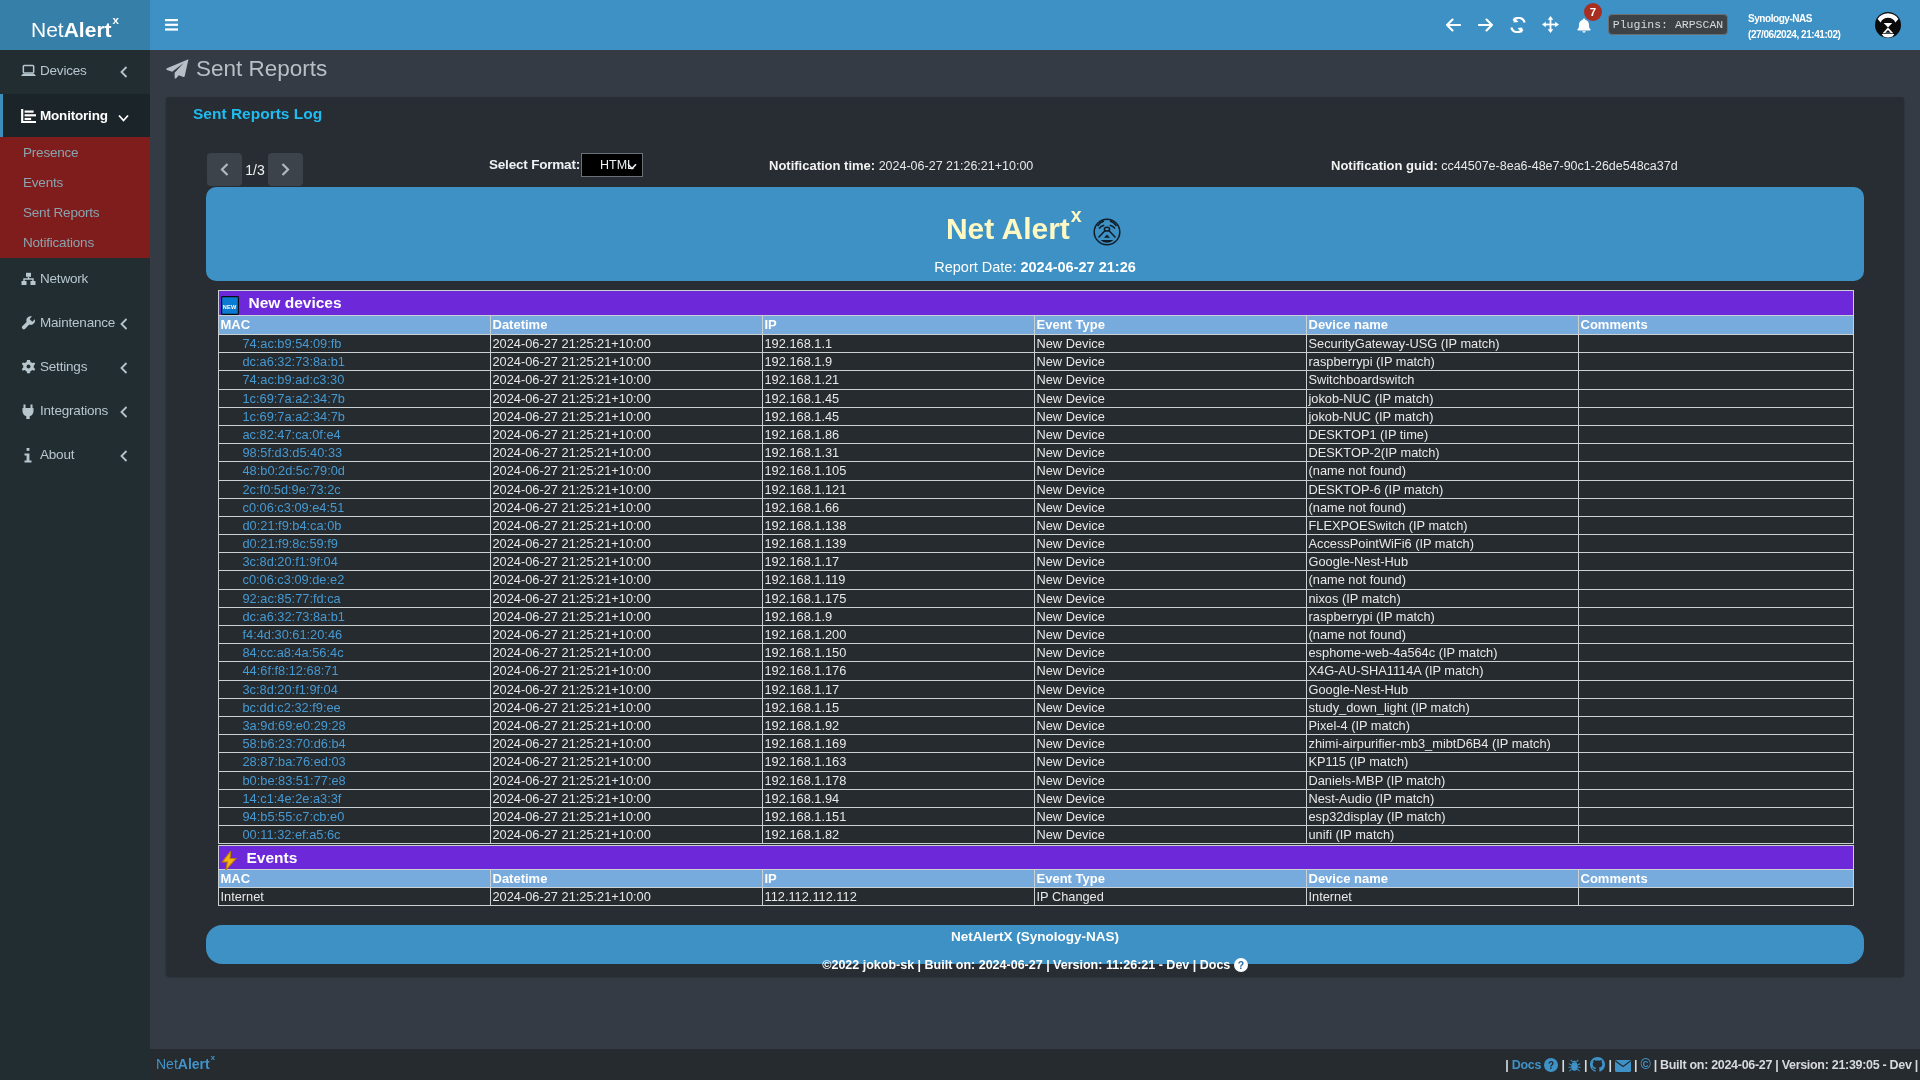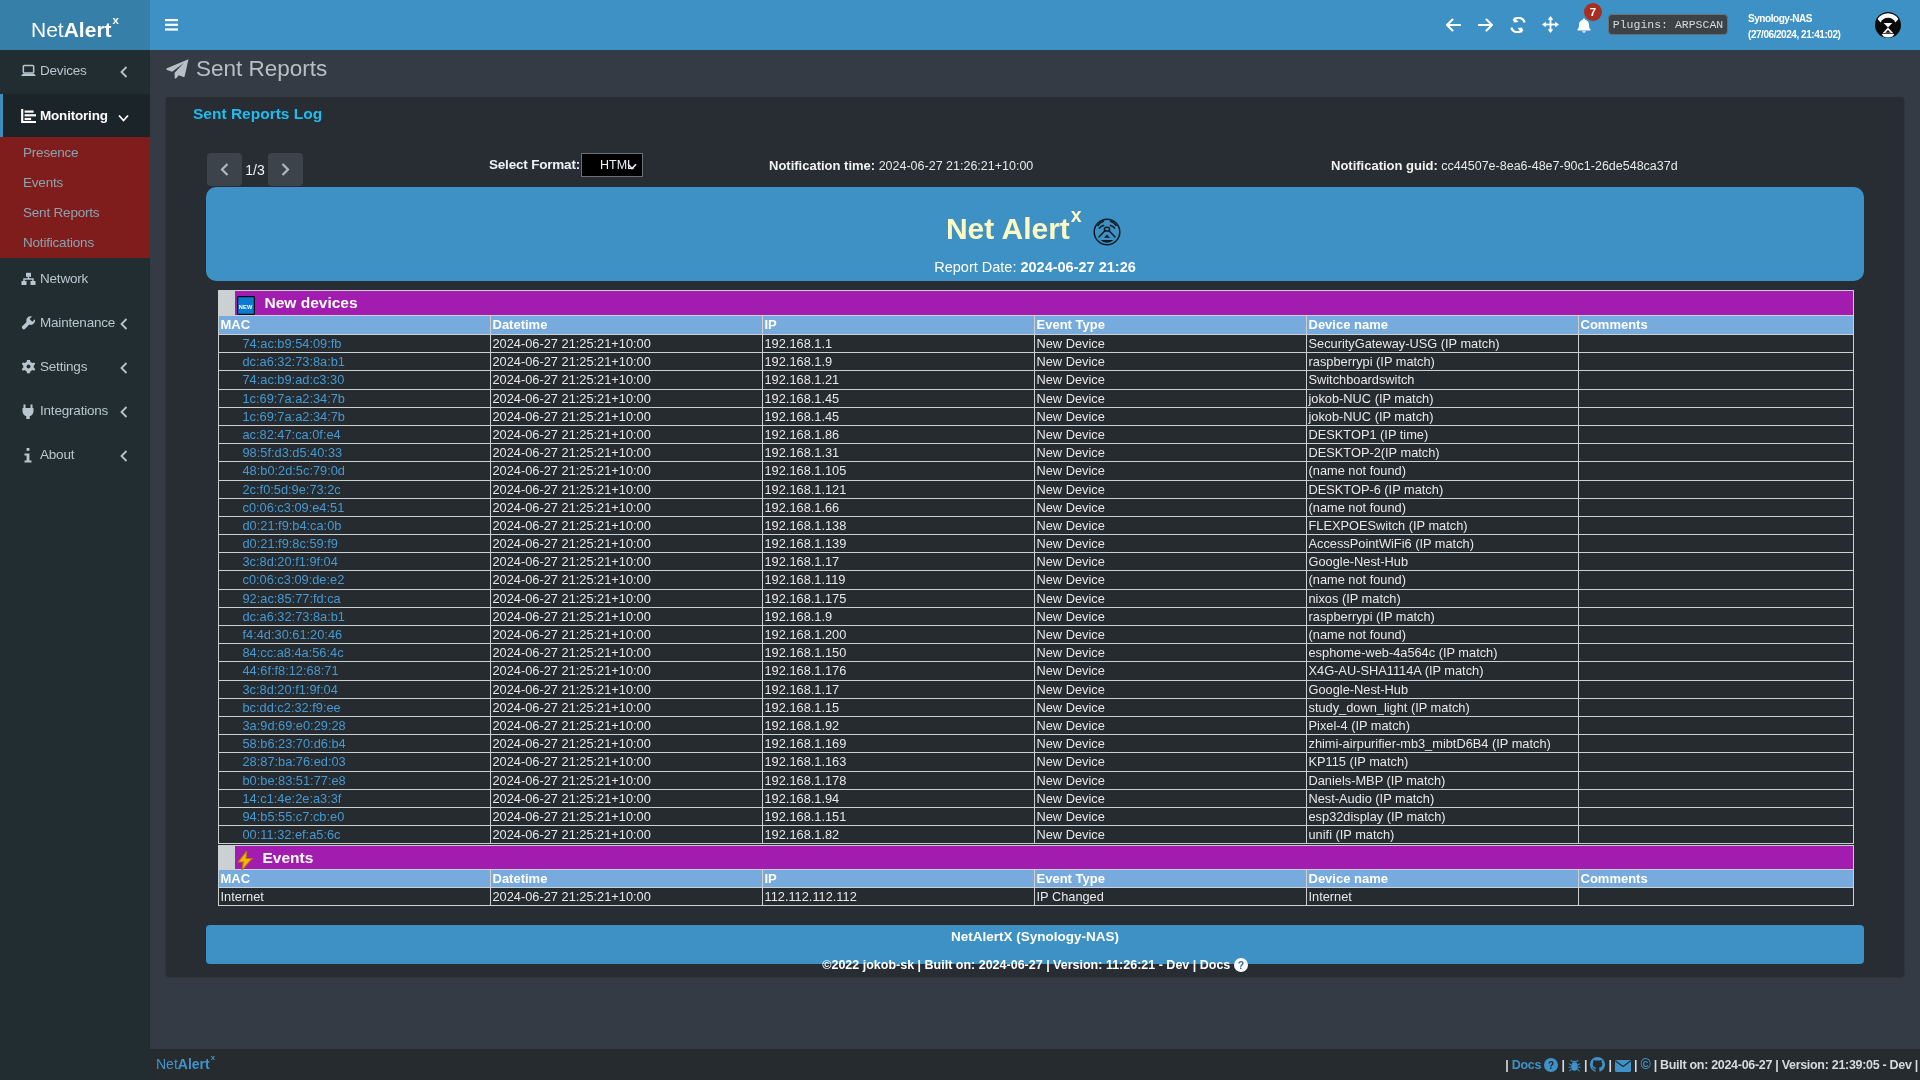--- a/index.html
+++ b/index.html
@@ -16,27 +16,27 @@
 .pbtn svg { margin-top:10px; }
 #pnum { left:243px; top:162px; width:24px; text-align:center; color:#eef2f5; font-size:14px; }
 #selfmt { left:489px; top:157px; color:#eef2f5; font-size:13.5px; font-weight:bold; letter-spacing:-0.2px; }
 #selbox { left:581px; top:153px; width:62px; height:24px; background:#000000; border:1px solid #687078; border-radius:0; color:#eef2f5; font-size:12.5px; line-height:22px; padding-left:18px; }
 #ntime,#nguid { top:158px; color:#e8e8e8; font-size:12.5px; }
 #ntime { left:769px; } #nguid { left:1331px; }
 #ntime b,#nguid b { font-size:13px; color:#f2f2f2; }
 #rephdr { left:206px; top:187px; width:1658px; height:94px; background:#3d91c4; border-radius:10px; }
 #reptitle { left:206px; top:210px; width:1658px; text-align:center; color:#fef9c3; font-size:30px; font-weight:bold; }
 #repdate { left:206px; top:259px; width:1658px; text-align:center; color:#fff; font-size:14.5px; }
-#repfoot { left:206px; top:925px; width:1658px; height:39px; background:#3d91c4; border-radius:4px; color:#fff; text-align:center; }
+#repfoot { left:206px; top:925px; width:1658px; height:39px; background:#3d91c4; border-radius:16px; color:#fff; text-align:center; }
 #repfoot .l1 { padding-top:4px; font-size:13.5px; font-weight:bold; }
 #repfoot .l2 { font-size:12.5px; font-weight:bold; margin-top:14px; }
 .rtab { position:absolute; left:217.5px; width:1636px; display:grid; grid-template-columns:271px 271px 271px 271px 271px 1fr; gap:1px; padding:1px; background:#cbd0d2; }
 #t1 { top:289.5px; grid-template-rows:24.5px 18px; grid-auto-rows:17.2px; }
 #t2 { top:845px; grid-template-rows:22.5px 17.5px 17.2px; }
-.band { grid-column:1/-1; background:#a21caf; color:#fff; font-size:15.5px; font-weight:bold; line-height:24px; padding-left:2px;margin-left:16px; }
+.band { grid-column:1/-1; background:#6d28d9; color:#fff; font-size:15.5px; font-weight:bold; line-height:24px; padding-left:2px; }
 .band svg,.band span.ico { vertical-align:-3px; margin-right:5px; }
 .hc { background:#78abdd; color:#fff; font-size:13px; font-weight:bold; line-height:17.5px; padding-left:2px; }
 .rtab div.c { background:#262b2f; color:#e8e8e8; font-size:12.8px; line-height:17.4px; padding-left:2px; white-space:nowrap; overflow:hidden; }
 .rtab div.mac { color:#4799d1;padding-left:24px; }
 #fbrand { left:156px; top:1056px; font-size:14px; color:#4193c9; }
 #fright { right:2px; top:1056px; font-size:12.5px; color:#d7dadd; font-weight:bold; letter-spacing:-0.3px; }
 #fright .bl { color:#3f92c7; }
 #fright svg { vertical-align:-3px; }
 sup.x { font-size:55%; position:relative; top:-0.45em; font-weight:bold; margin-left:1px; }
 .mitem { position:absolute; left:0; width:150px; color:#b8c7ce; font-size:13.5px; letter-spacing:-0.2px; }

